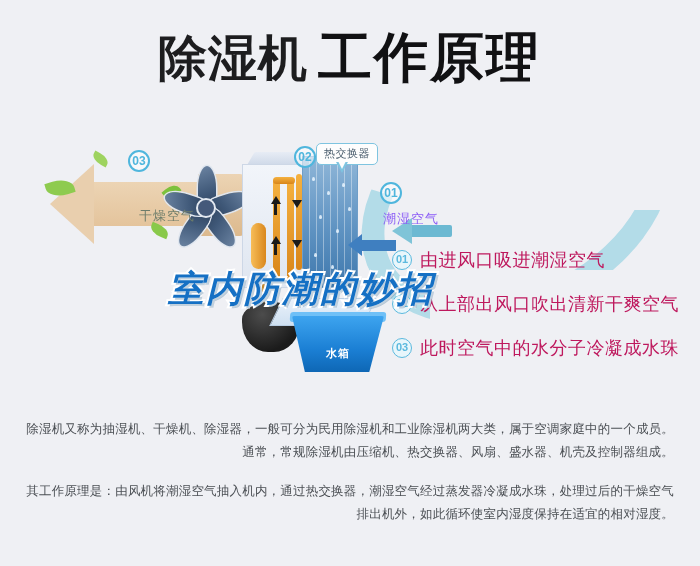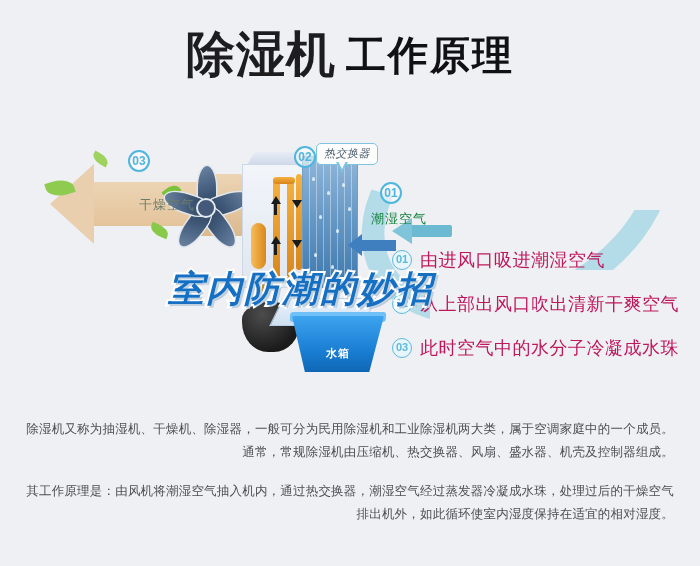--- a/index.html
+++ b/index.html
@@ -34,21 +34,21 @@
     white-space: nowrap;
   }
   #title-part1 {
     font-size: 49px;
     font-weight: bold;
     color: #1d1d1f;
     letter-spacing: 1px;
     vertical-align: middle;
   }
   #title-part2 {
-    font-size: 40px;
+    font-size: 54px;
     font-weight: bold;
     color: #111113;
     letter-spacing: 2px;
     margin-left: 10px;
     vertical-align: middle;
   }
 
   
   #diagram {
     position: absolute;
@@ -346,36 +346,35 @@
   #badge-02 { left: 294px; top: 26px; }
   #badge-01 { left: 380px; top: 62px; }
 
   .air-label {
     position: absolute;
     font-size: 13px;
     color: #5a6b78;
     letter-spacing: 1px;
     white-space: nowrap;
   }
-  #label-dry   { left: 139px; top: 76px; color:#6d7c6a; }
-  #label-humid { left: 371px; top: 90px; color:#15803d; }
+  #label-dry   { left: 139px; top: 87px; color:#6d7c6a; }
+  #label-humid { left: 383px; top: 90px; color:#8b5cf6; }
 
   
   #hx-bubble {
     position: absolute;
     left: 316px; top: 23px;
     padding: 2px 7px 3px;
     background: #fdfdfd;
     border: 1.5px solid #7ec4e0;
     border-radius: 5px;
     font-size: 11px;
     color: #4a5d6d;
     white-space: nowrap;
     letter-spacing: .5px;
-    font-style: italic;
   }
   #hx-bubble-tail {
     position: absolute;
     left: 336px; top: 42px;
     width: 0; height: 0;
     border-left: 6px solid transparent;
     border-right: 6px solid transparent;
     border-top: 11px solid #7ec4e0;
   }
   #hx-bubble-tail-in {

